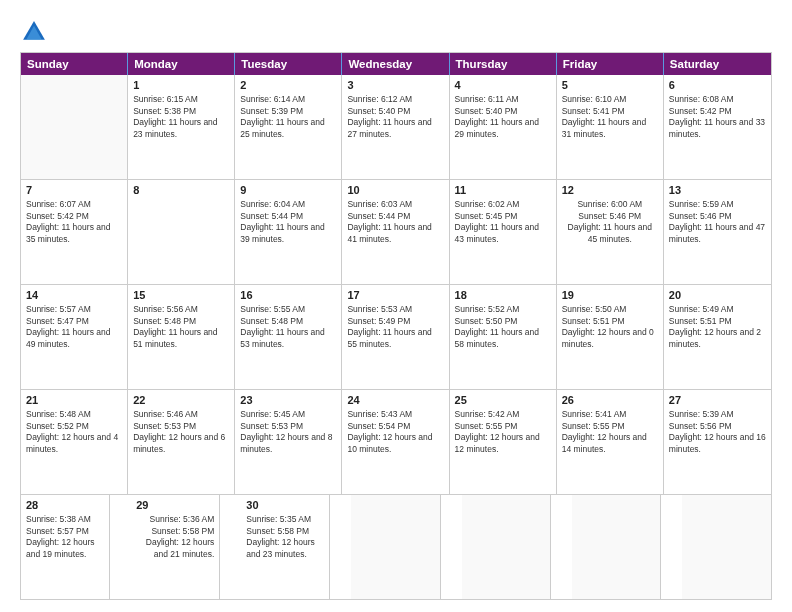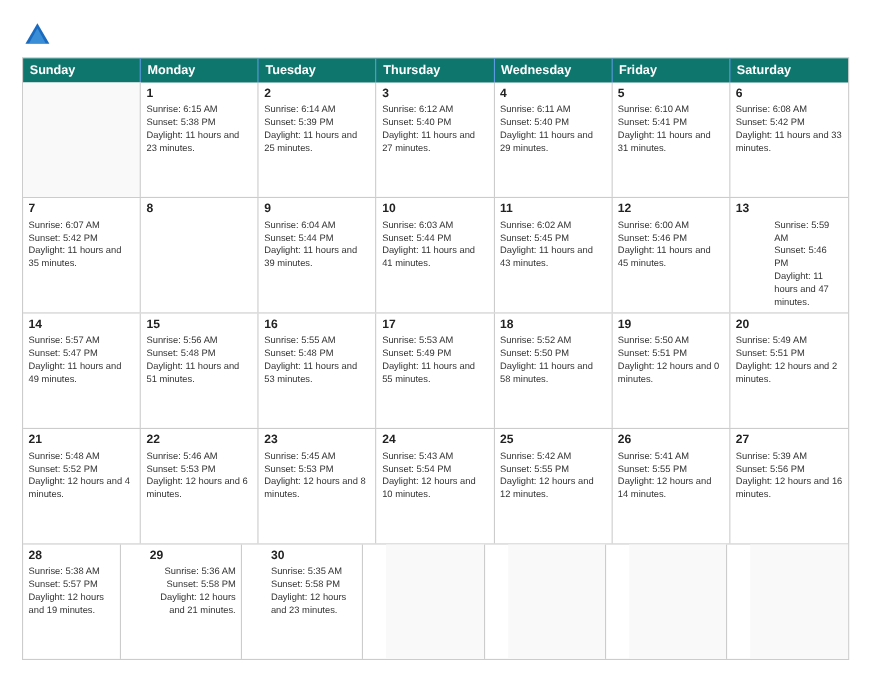--- a/index.html
+++ b/index.html
@@ -55,21 +55,21 @@
     }
     .calendar {
       flex: 1;
       display: flex;
       flex-direction: column;
       border: 1px solid #ccc;
     }
     .cal-header-row {
       display: grid;
       grid-template-columns: repeat(7, 1fr);
-      background: #0f766e;
+      background: #701a75;
     }
     .cal-header-cell {
       color: #fff;
       font-size: 11.5px;
       font-weight: bold;
       padding: 5px 6px;
       text-align: left;
       border-right: 1px solid #5a9adf;
     }
     .cal-header-cell:last-child { border-right: none; }
@@ -127,22 +127,22 @@
       <div class="month-title"></div>
       <div class="location"></div>
     </div>
   </div>
 
   <div class="calendar">
     <div class="cal-header-row">
     <div class="cal-header-cell">Sunday</div>
         <div class="cal-header-cell">Monday</div>
         <div class="cal-header-cell">Tuesday</div>
+        <div class="cal-header-cell">Wednesday</div>
         <div class="cal-header-cell">Thursday</div>
-        <div class="cal-header-cell">Wednesday</div>
         <div class="cal-header-cell">Friday</div>
         <div class="cal-header-cell">Saturday</div>
       </div>
     <div class="cal-body">
     <div class="cal-row">
           <div class="cal-cell empty"></div>
           <div class="cal-cell">
             <span class="day-num">1</span>
             <div class="cell-text" style="white-space: pre-line;">Sunrise: 6:15 AM
 Sunset: 5:38 PM
@@ -202,27 +202,27 @@
 Daylight: 11 hours and 41 minutes.</div>
           </div>
           <div class="cal-cell">
             <span class="day-num">11</span>
             <div class="cell-text" style="white-space: pre-line;">Sunrise: 6:02 AM
 Sunset: 5:45 PM
 Daylight: 11 hours and 43 minutes.</div>
           </div>
           <div class="cal-cell">
             <span class="day-num">12</span>
-            <div class="cell-text" style="white-space: pre-line;">Sunrise: 6:00 AM
+            <div class="cell-text" style="white-space: pre-line; text-align: center;">Sunrise: 6:00 AM
 Sunset: 5:46 PM
 Daylight: 11 hours and 45 minutes.</div>
           </div>
           <div class="cal-cell">
             <span class="day-num">13</span>
-            <div class="cell-text" style="white-space: pre-line; margin-left: 35px;">Sunrise: 5:59 AM
+            <div class="cell-text" style="white-space: pre-line;">Sunrise: 5:59 AM
 Sunset: 5:46 PM
 Daylight: 11 hours and 47 minutes.</div>
           </div>
         </div>
         <div class="cal-row">
           <div class="cal-cell">
             <span class="day-num">14</span>
             <div class="cell-text" style="white-space: pre-line;">Sunrise: 5:57 AM
 Sunset: 5:47 PM
 Daylight: 11 hours and 49 minutes.</div>

